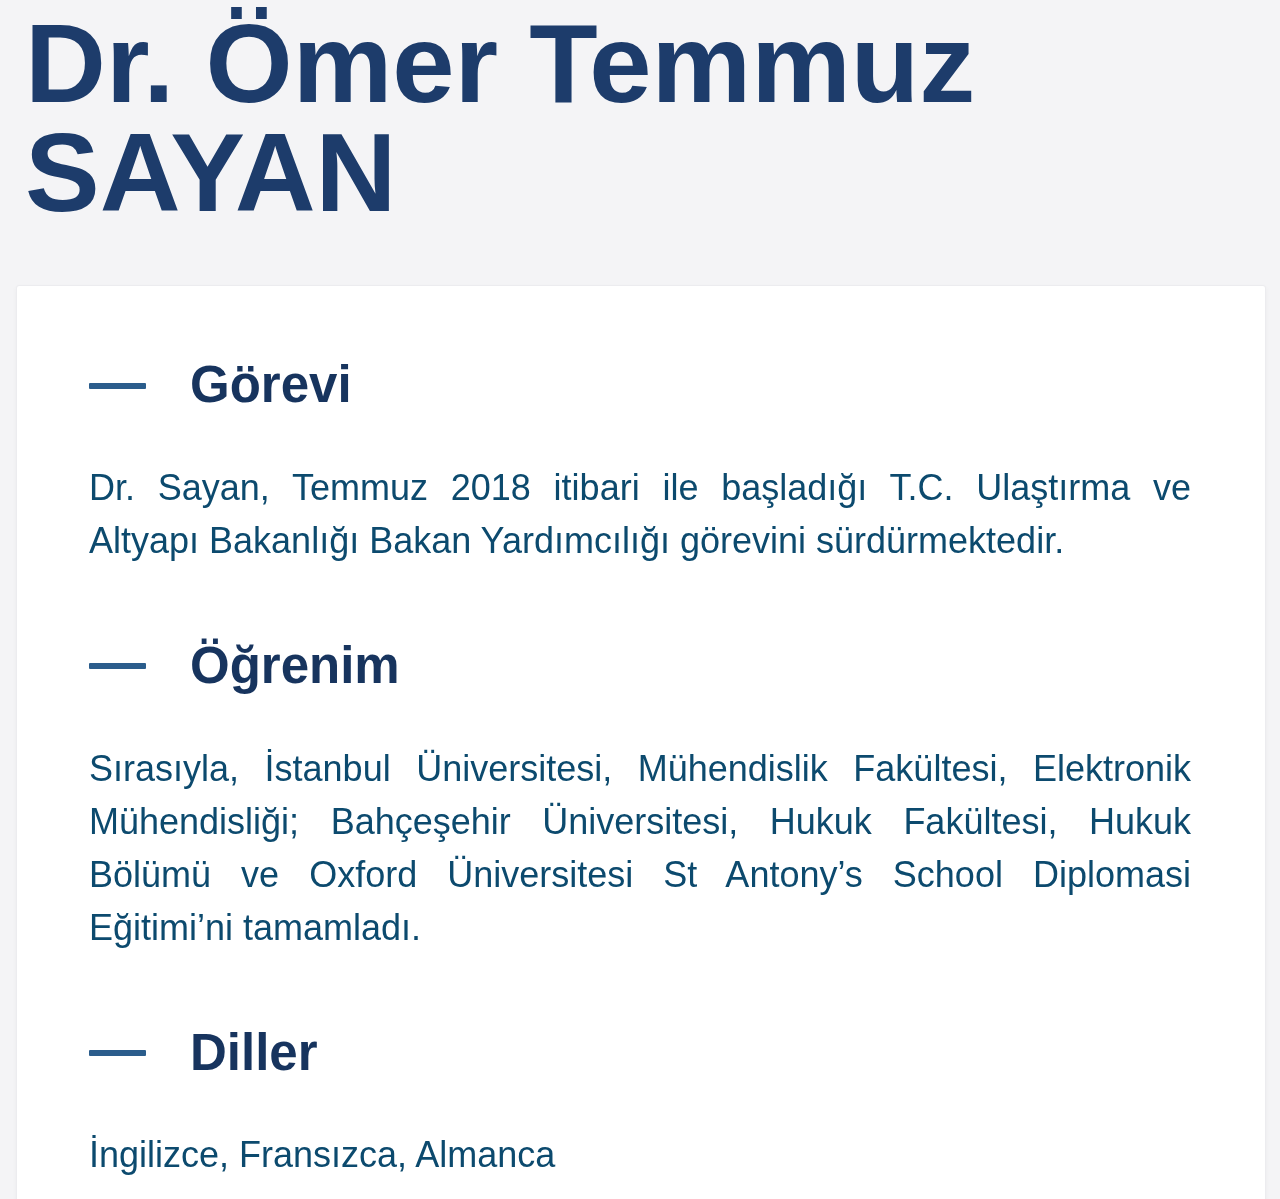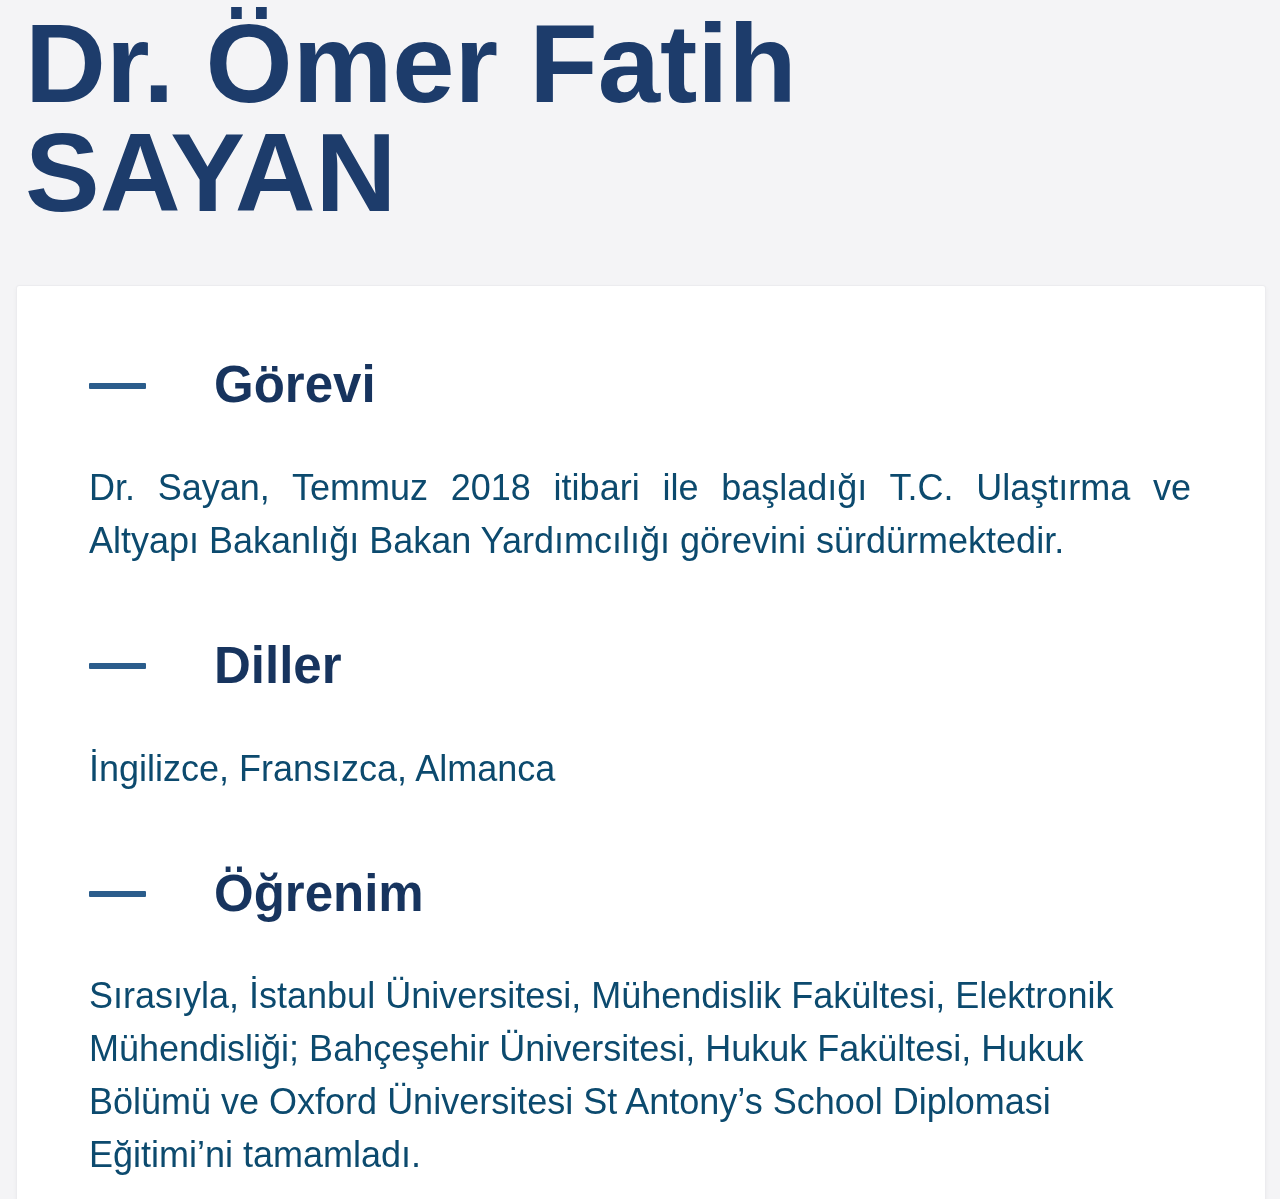--- a/index.html
+++ b/index.html
@@ -32,21 +32,21 @@
     background: #ffffff;
     border: 1px solid #ececef;
     border-radius: 3px;
     box-shadow: 0 2px 5px rgba(0,0,0,0.04);
     padding: 70px 74px 120px 72px;
   }
   .bio-section { margin: 0; }
   .section-heading {
     display: flex;
     align-items: center;
-    gap: 68px;
+    gap: 44px;
     margin: 0 0 46px 0;
   }
   .heading-dash {
     flex: none;
     width: 57px;
     height: 6px;
     background: #2b5d8c;
     border-radius: 1px;
   }
   .section-title {
@@ -67,44 +67,44 @@
     text-align: left;
     margin-bottom: 0;
   }
 </style>
 </head>
 <body>
 
 <div class="page">
 
   <header class="page-header">
-    <h1 class="page-title">Dr. Ömer Fatih
+    <h1 class="page-title">Dr. Ömer Temmuz
 SAYAN</h1>
   </header>
 
   <main class="card">
 
     <section class="bio-section">
       <div class="section-heading">
         <span class="heading-dash"></span>
         <h2 class="section-title">Görevi</h2>
       </div>
       <p class="body-text">Dr. Sayan, Temmuz 2018 itibari ile başladığı T.C. Ulaştırma ve Altyapı Bakanlığı Bakan Yardımcılığı görevini sürdürmektedir.</p>
     </section>
 
     <section class="bio-section">
       <div class="section-heading">
         <span class="heading-dash"></span>
-        <h2 class="section-title">Diller</h2>
+        <h2 class="section-title">Öğrenim</h2>
       </div>
-      <p class="body-text">İngilizce, Fransızca, Almanca</p>
+      <p class="body-text">Sırasıyla, İstanbul Üniversitesi, Mühendislik Fakültesi, Elektronik Mühendisliği; Bahçeşehir Üniversitesi, Hukuk Fakültesi, Hukuk Bölümü ve Oxford Üniversitesi St Antony’s School Diplomasi Eğitimi’ni tamamladı.</p>
     </section>
 
     <section class="bio-section">
       <div class="section-heading">
         <span class="heading-dash"></span>
-        <h2 class="section-title">Öğrenim</h2>
+        <h2 class="section-title">Diller</h2>
       </div>
-      <p class="body-text">Sırasıyla, İstanbul Üniversitesi, Mühendislik Fakültesi, Elektronik Mühendisliği; Bahçeşehir Üniversitesi, Hukuk Fakültesi, Hukuk Bölümü ve Oxford Üniversitesi St Antony’s School Diplomasi Eğitimi’ni tamamladı.</p>
+      <p class="body-text">İngilizce, Fransızca, Almanca</p>
     </section>
 
   </main>
 </div>
 
 </body></html>

